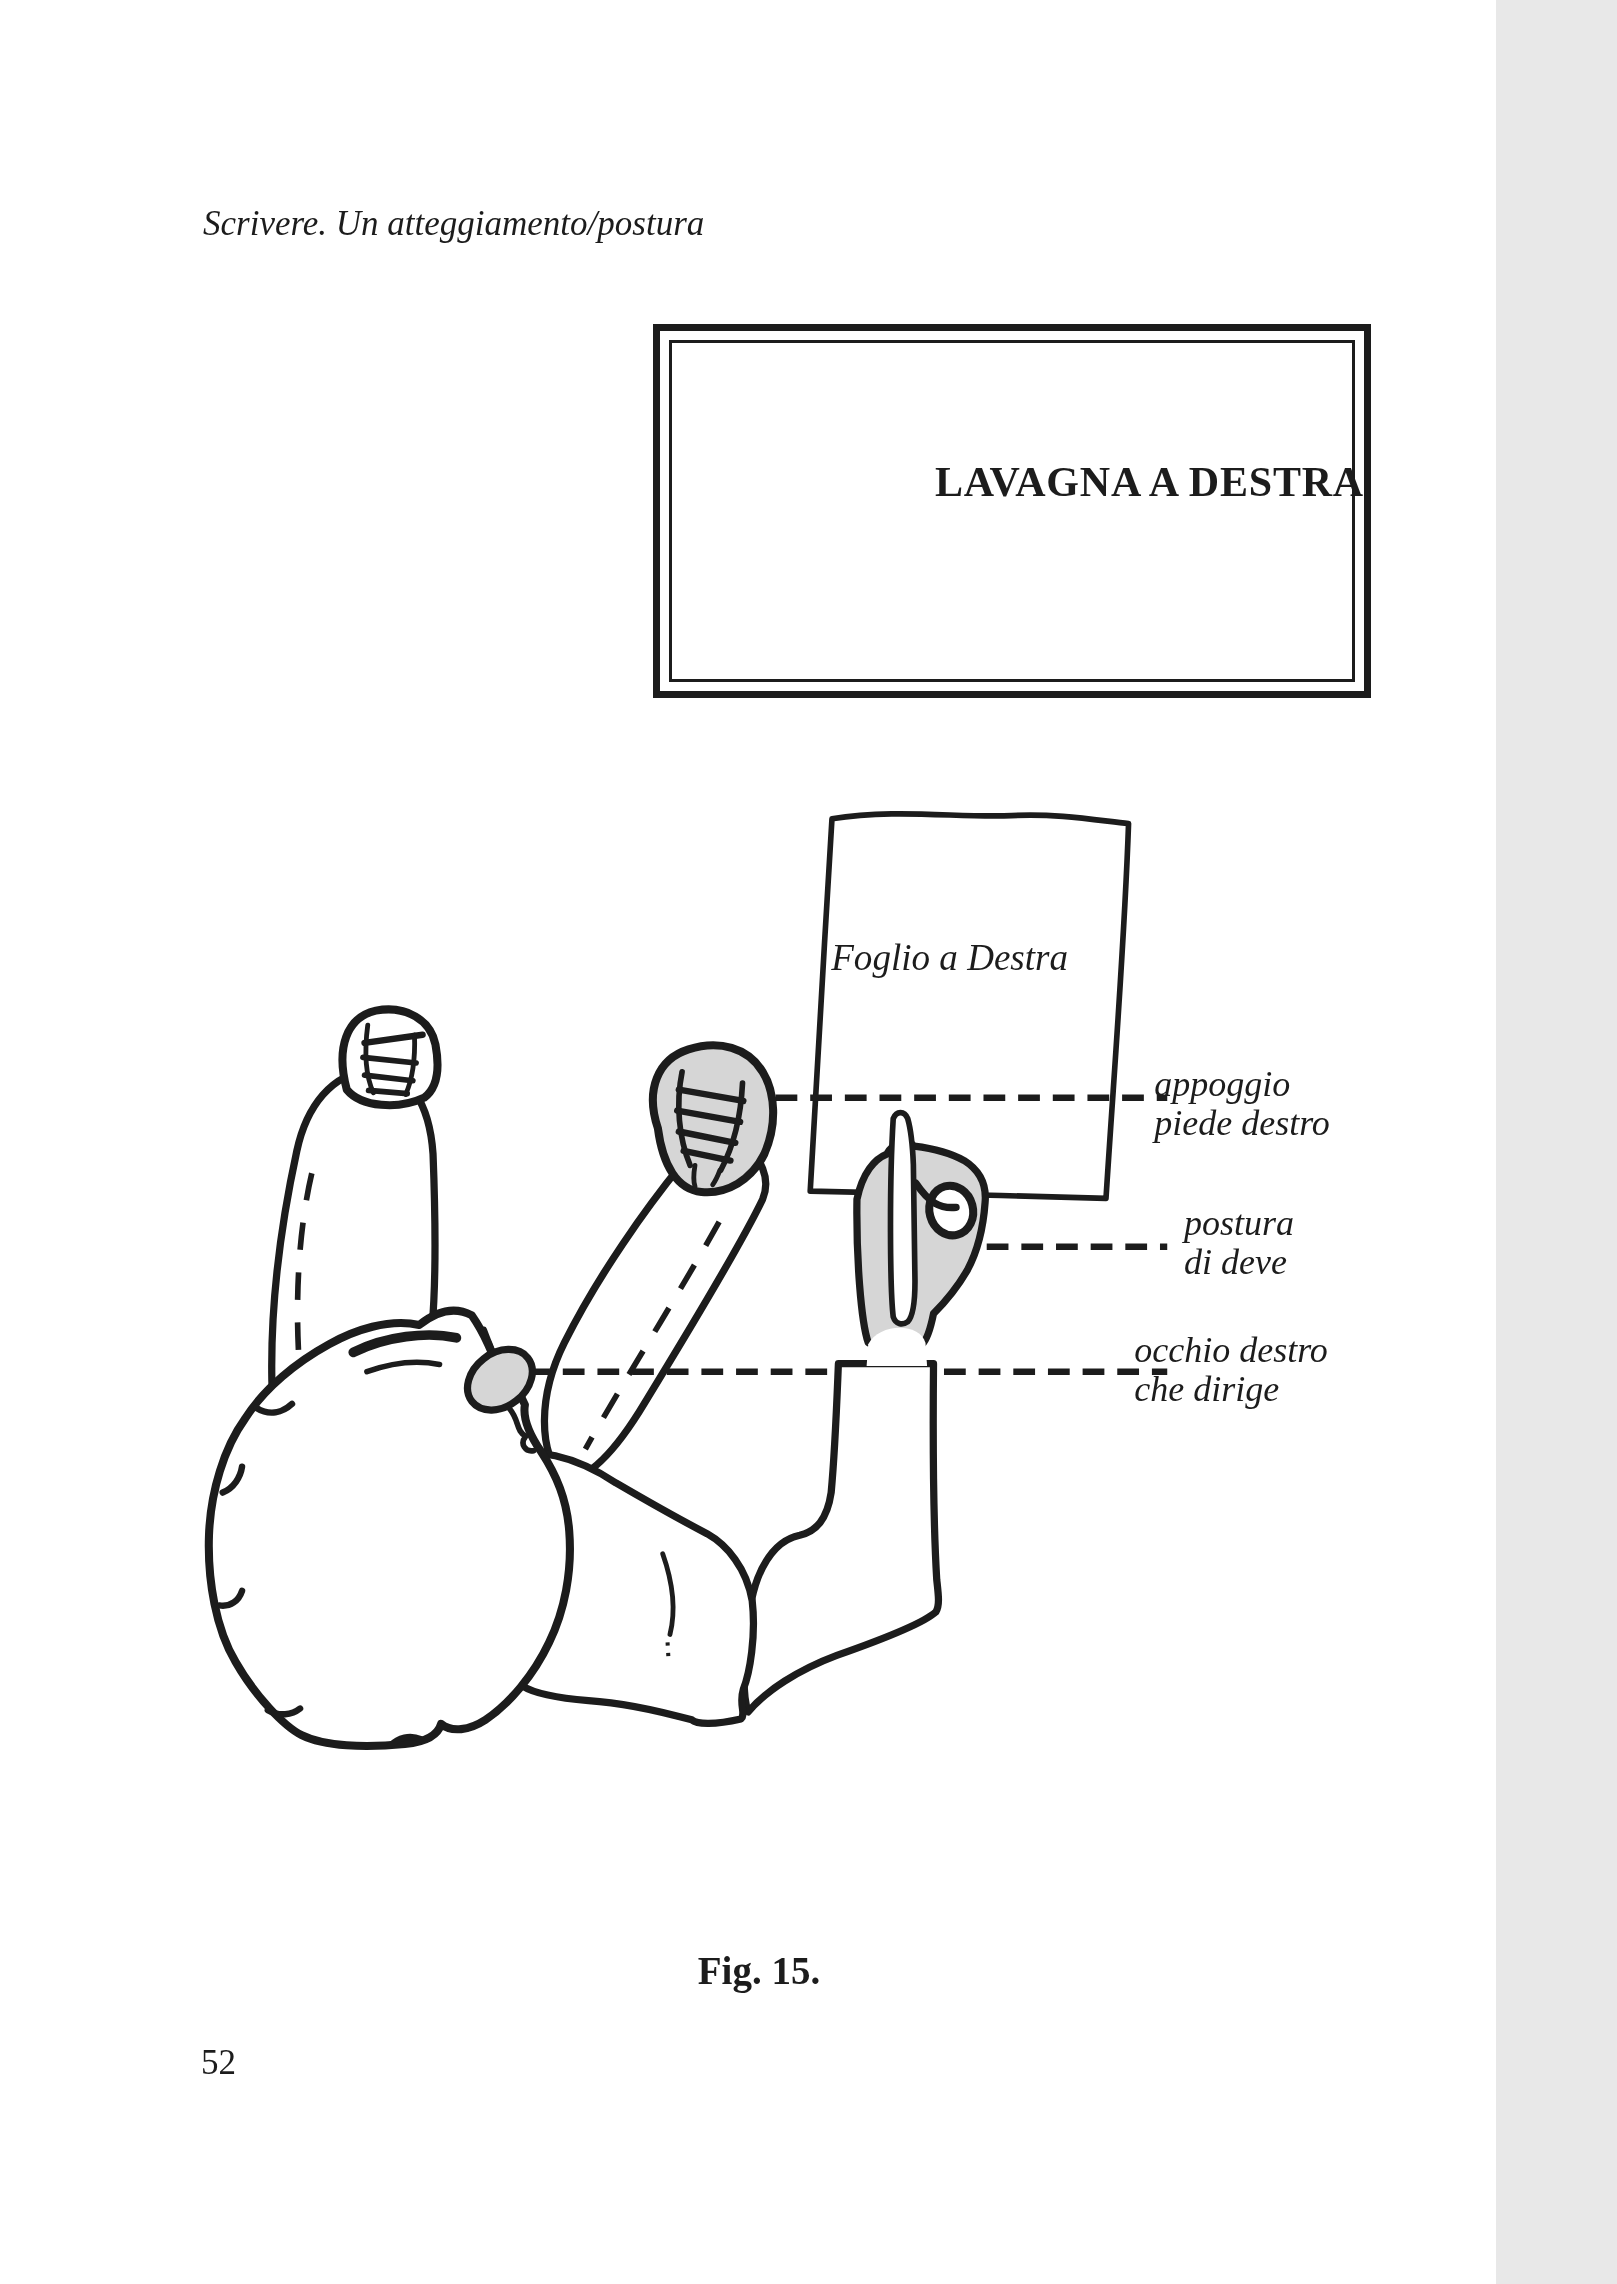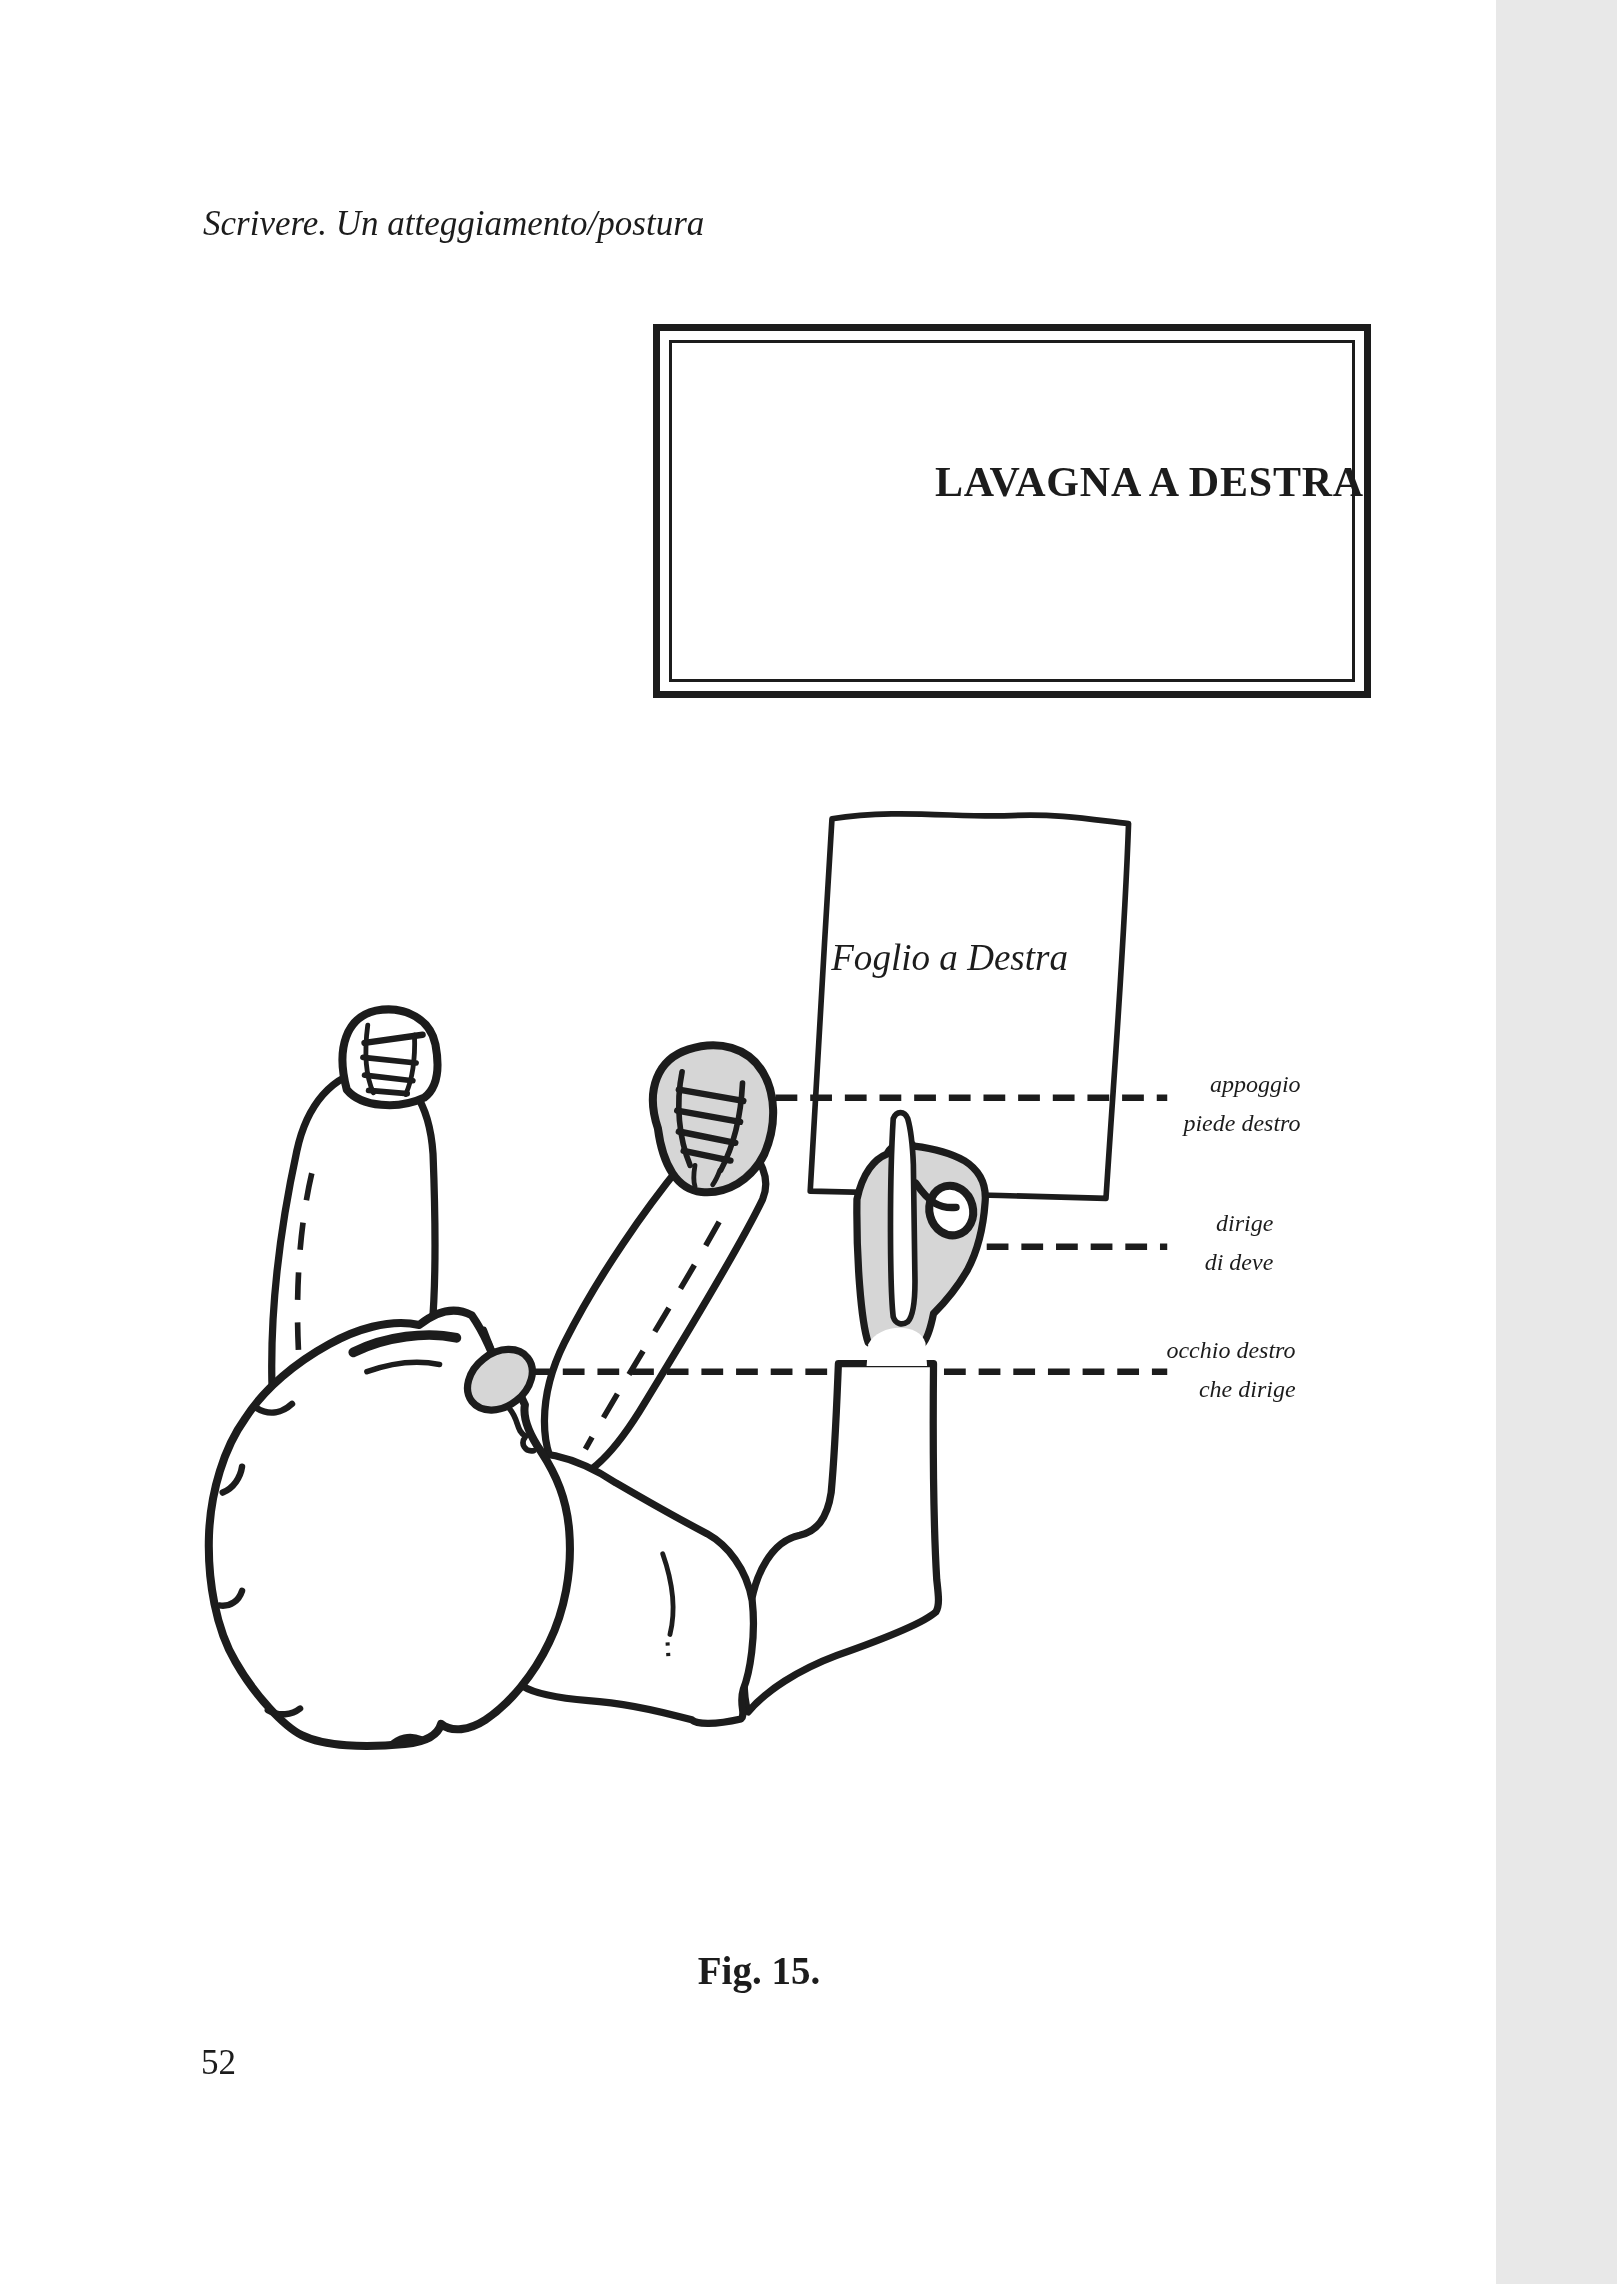--- a/index.html
+++ b/index.html
@@ -31,22 +31,22 @@
   #board-title{
     position:absolute;left:0;right:0;top:127px;
     text-align:right;
     font-weight:bold;font-size:42px;letter-spacing:0.8px;
     white-space:nowrap;
   }
   
   #figure-svg{left:0;top:0;width:1618px;height:2284px;}
   
   .callout{
-    font-style:italic;font-size:24px;line-height:39px;
-    text-align:right;white-space:nowrap;
+    font-style:italic;font-size:36px;line-height:39px;
+    text-align:left;white-space:nowrap;
     transform:translateX(-50%);
   }
   #callout-foot{left:1242px;top:1065px;}
   #callout-hand{left:1239px;top:1204px;}
   #callout-eye{left:1231px;top:1331px;}
   
   #caption{
     left:787px;top:1813px;transform:translateX(-50%);
     font-style:italic;font-size:37px;line-height:41px;
     text-align:center;white-space:nowrap;
@@ -170,21 +170,21 @@
 
       <path d="M1224,1547 H1448" stroke-width="8" stroke-dasharray="27 16" stroke-linecap="butt"></path>
     </g>
   </svg>
 
   <div class="abs callout" id="callout-foot">
     <div>appoggio</div>
     <div>piede destro</div>
   </div>
   <div class="abs callout" id="callout-hand">
-    <div>dirige</div>
+    <div>postura</div>
     <div>di deve</div>
   </div>
   <div class="abs callout" id="callout-eye">
     <div>occhio destro</div>
     <div>che dirige</div>
   </div>
 
   <div class="abs" id="figure-label">Fig. 15.</div>
 
   <div class="abs" id="page-number">52</div>

